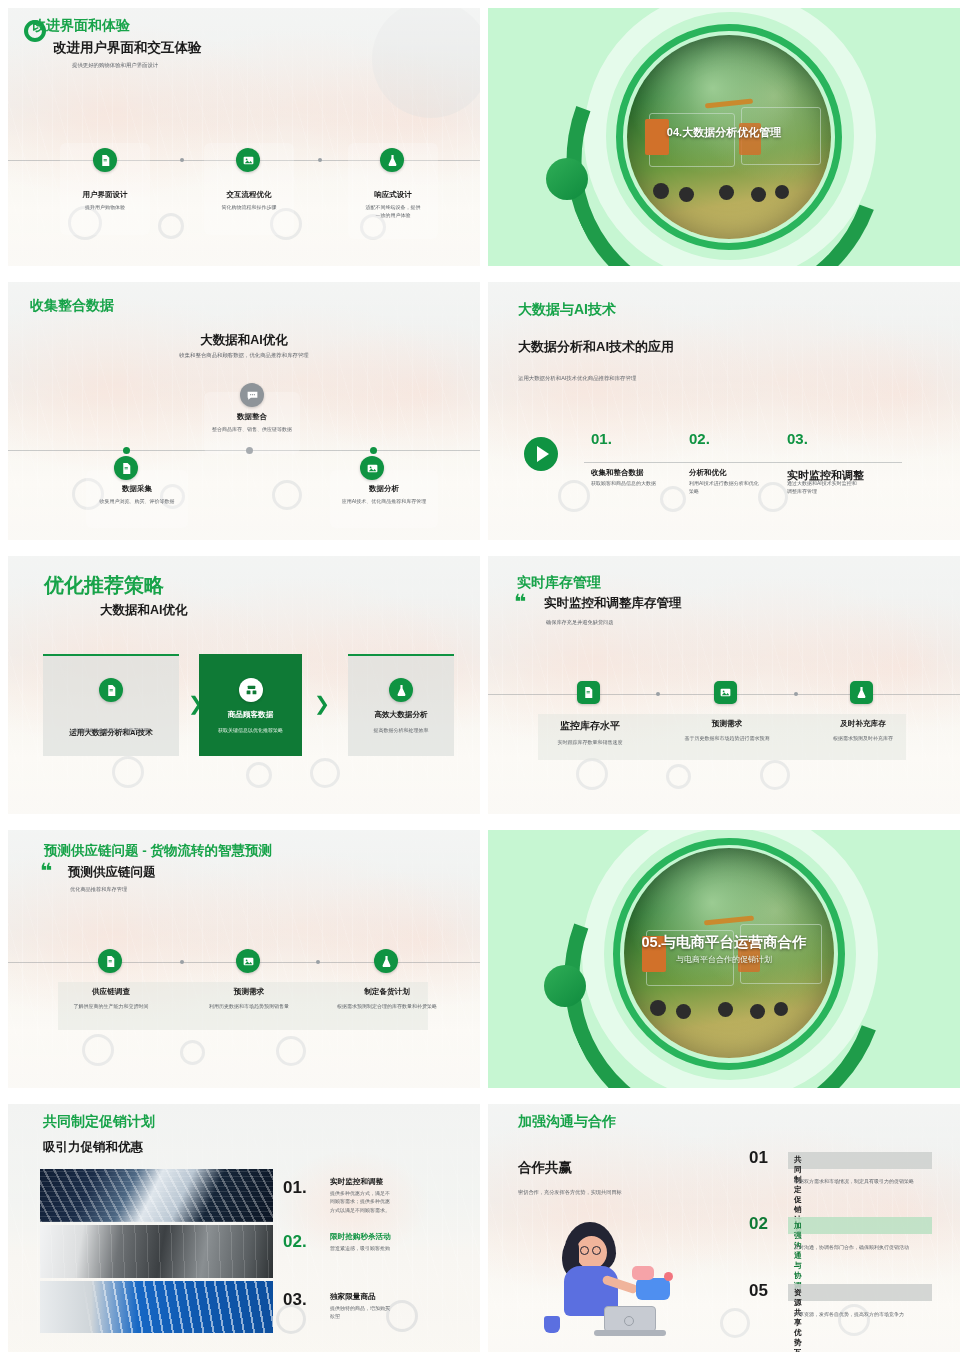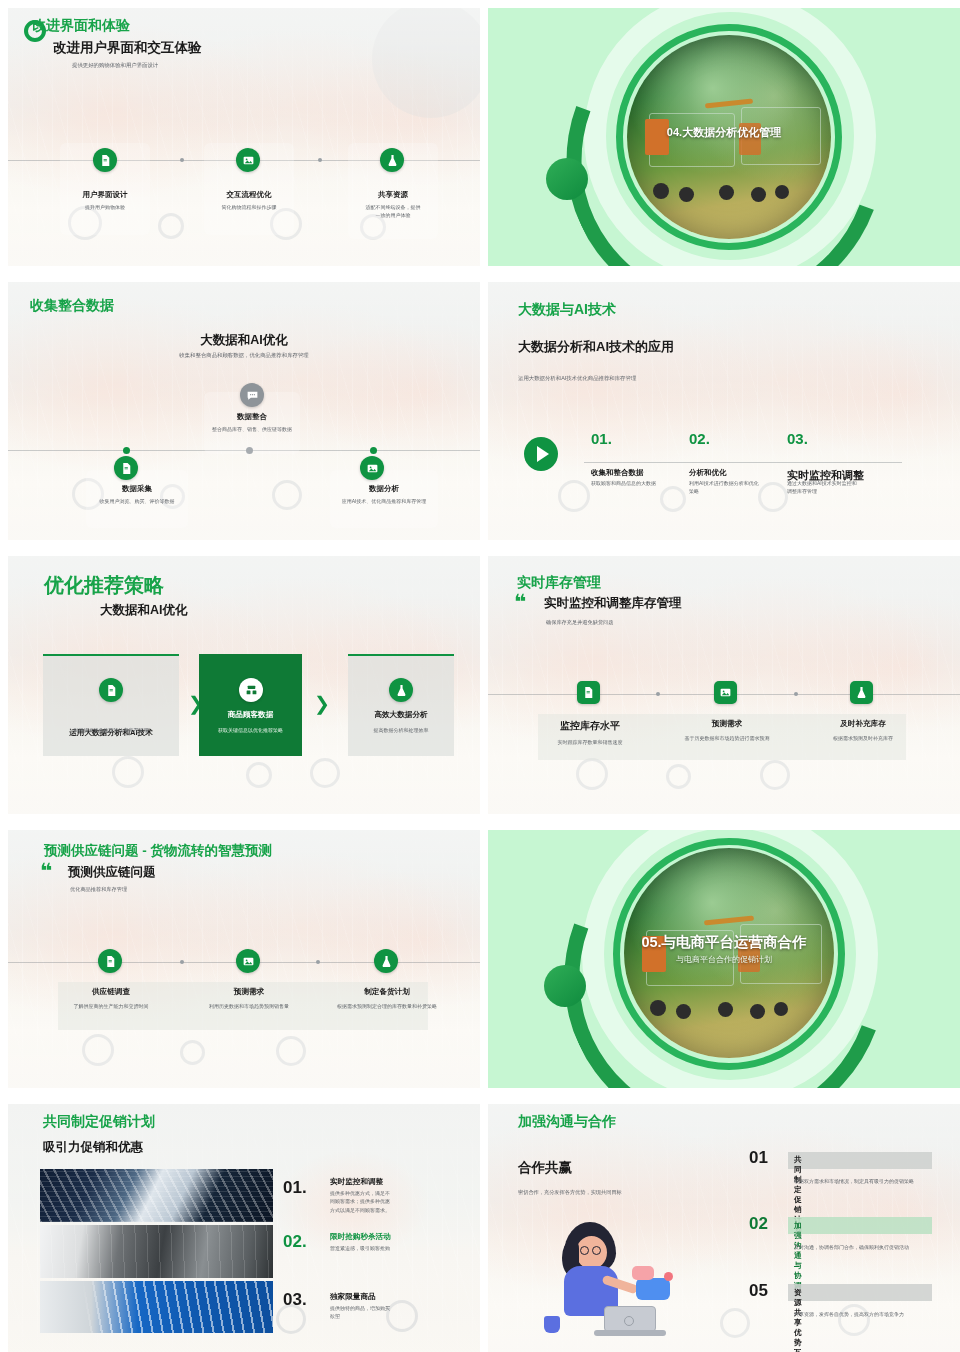--- a/index.html
+++ b/index.html
@@ -229,21 +229,21 @@
 
     <div class="label" style="left:46px;top:182px;width:102px;">
       <div class="t" style="font-size:7.5px;">用户界面设计</div>
       <div class="d" style="font-size:5px;margin-top:4px;line-height:1.5;">提升用户购物体验</div>
     </div>
     <div class="label" style="left:190px;top:182px;width:102px;">
       <div class="t" style="font-size:7.5px;">交互流程优化</div>
       <div class="d" style="font-size:5px;margin-top:4px;line-height:1.5;width:62px;margin-left:auto;margin-right:auto;">简化购物流程和操作步骤</div>
     </div>
     <div class="label" style="left:334px;top:182px;width:102px;">
-      <div class="t" style="font-size:7.5px;">共享资源</div>
+      <div class="t" style="font-size:7.5px;">响应式设计</div>
       <div class="d" style="font-size:5px;margin-top:4px;line-height:1.5;width:58px;margin-left:auto;margin-right:auto;">适配不同终端设备，提供一致的用户体验</div>
     </div>
   </div>
 
   <div class="slide col2 cover">
     <div class="arc" style="left:96px;top:-18px;width:292px;height:292px;"></div>
     <div class="swoosh" style="left:78px;top:-6px;width:318px;height:312px;border-width:15px;"></div>
     <div class="arc2" style="left:128px;top:16px;width:226px;height:226px;"></div>
     <div class="blob" style="left:58px;top:150px;width:42px;height:42px;"></div>
 

